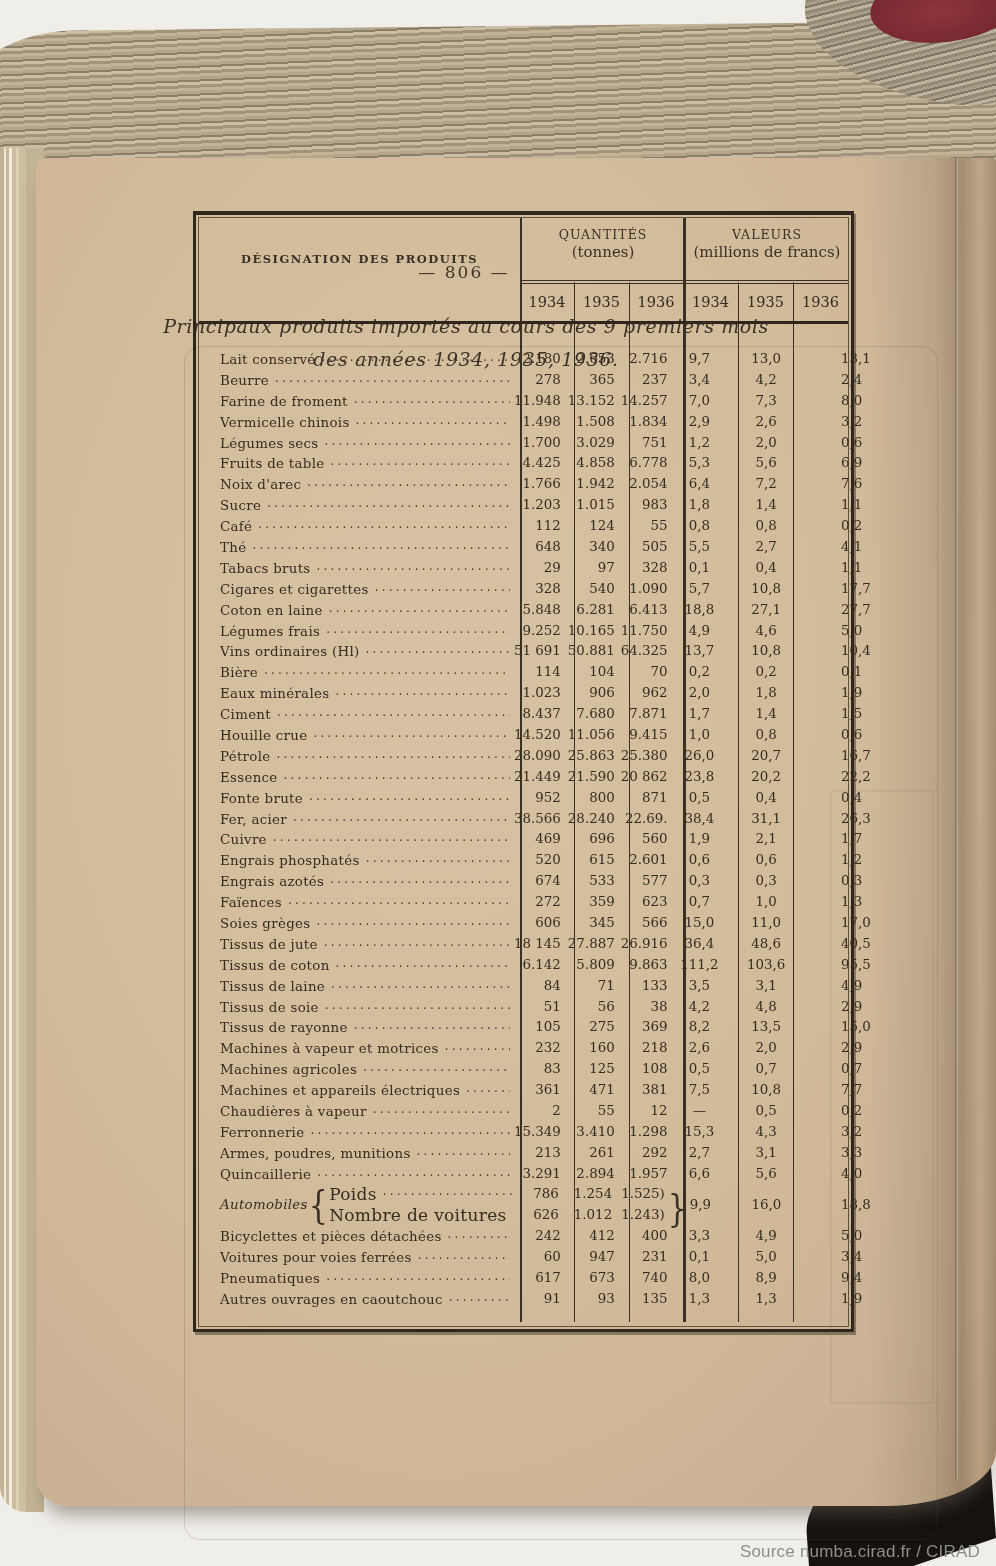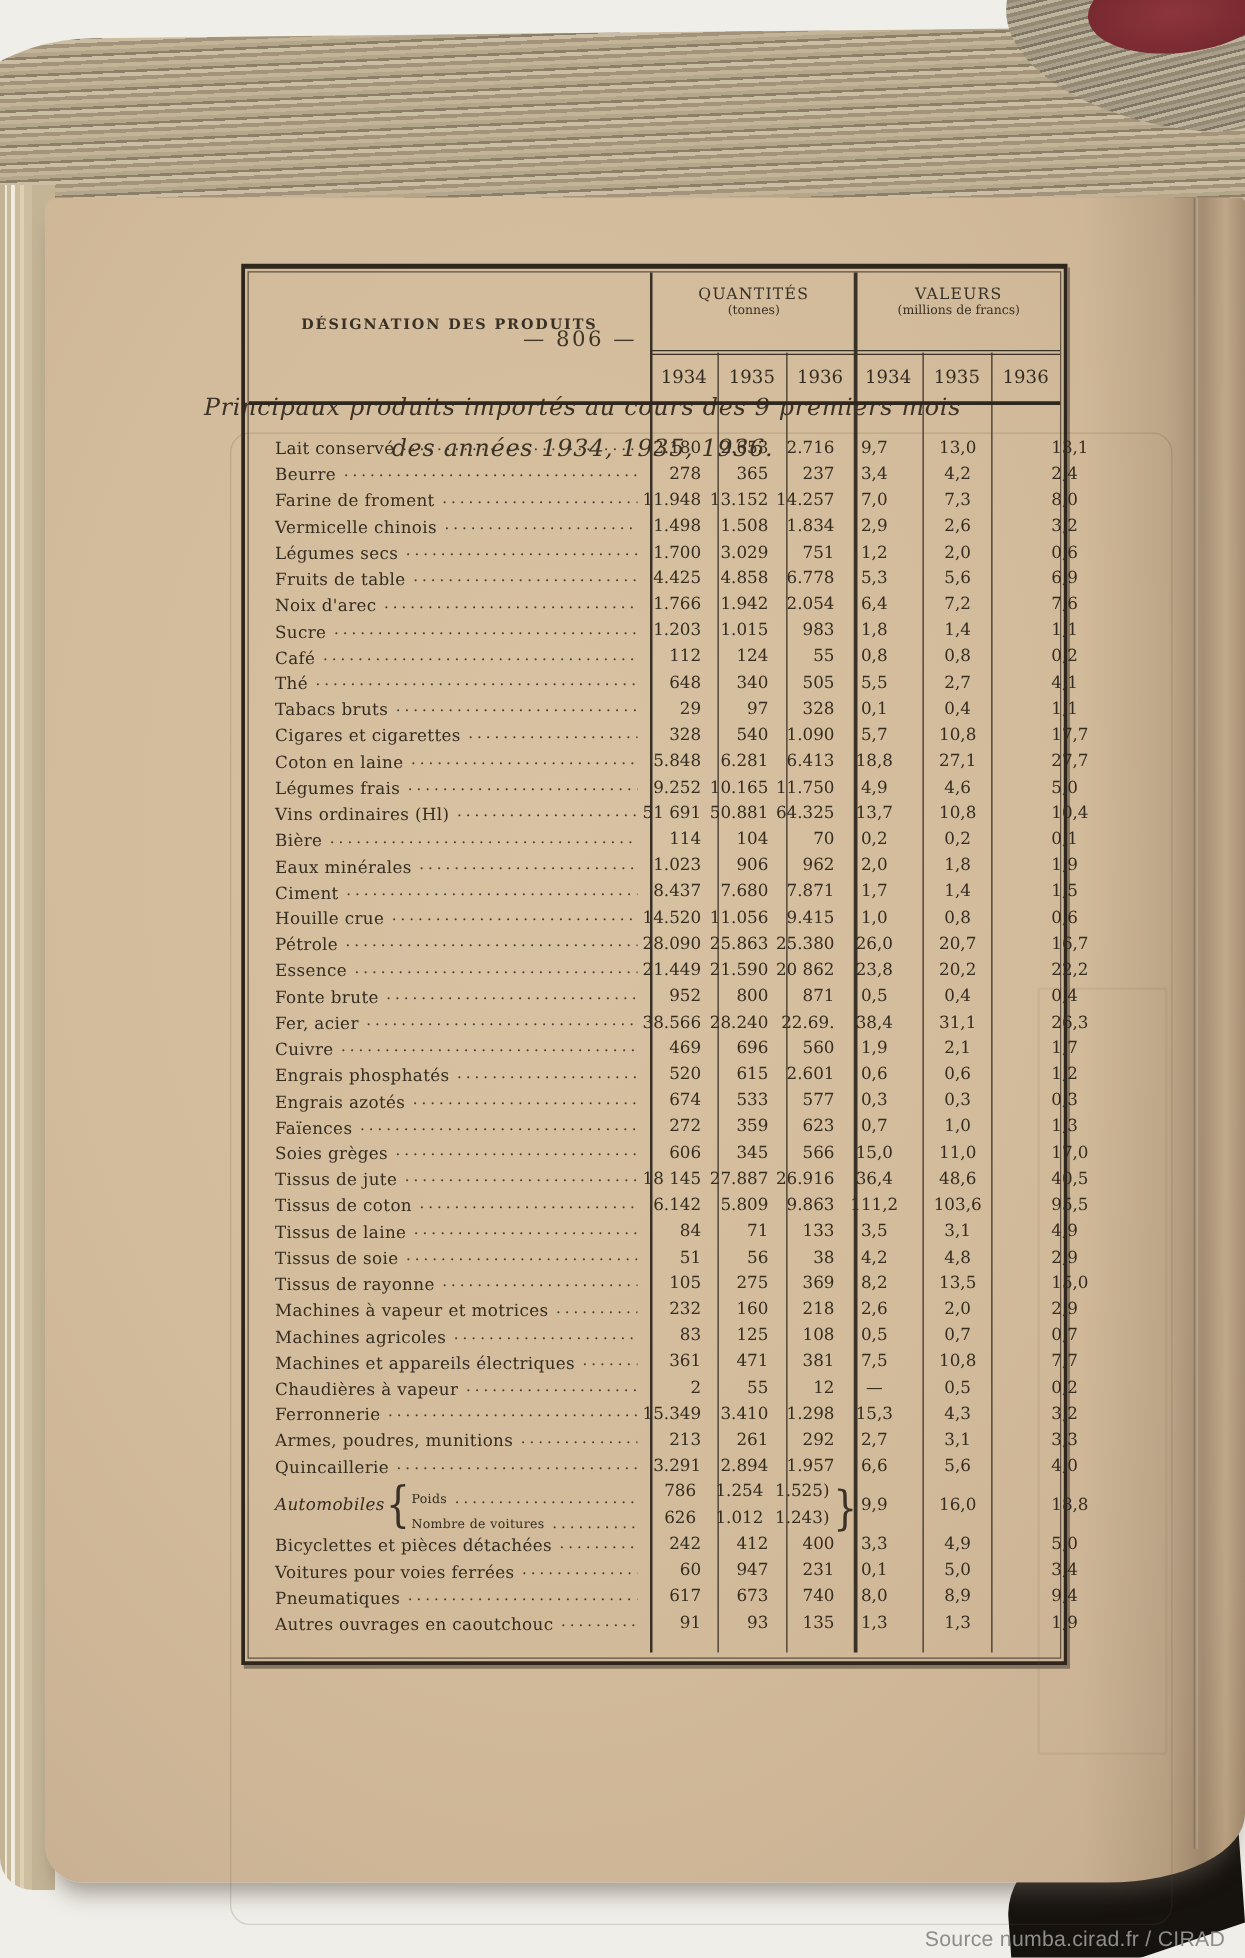--- a/index.html
+++ b/index.html
@@ -61,21 +61,21 @@
   .vl.v-q2{left:430px;width:1px;top:64px;}
   .vl.v-mid{left:484px;width:3px;}
   .vl.v-v1{left:539px;width:1px;top:64px;}
   .vl.v-v2{left:594px;width:1px;top:64px;}
 
   
   .hdr-product{position:absolute;left:0;top:34px;width:321px;text-align:center;
     font-size:11.5px;font-weight:bold;letter-spacing:1.5px;color:#3a3126;}
   .hdr-group{position:absolute;top:9px;text-align:center;color:#3a3126;}
   .hdr-group .g1{font-size:12.5px;letter-spacing:1px;}
-  .hdr-group .g2{font-size:10px;margin-top:1px;}
+  .hdr-group .g2{font-size:15px;margin-top:1px;}
   .hg-q{left:323px;width:162px;}
   .hg-v{left:487px;width:162px;}
   .dbl-line{position:absolute;left:321px;right:0;top:62px;height:4px;
     border-top:1px solid #3a3126;border-bottom:1px solid #3a3126;box-sizing:border-box;}
   .years{position:absolute;left:321px;right:0;top:66px;height:37px;display:flex;}
   .years span{display:block;text-align:center;font-size:14.5px;line-height:37px;color:#352c21;}
   .yw1{width:54px;}.yw2{width:55px;}.yw3{width:54px;}
   .yw4{width:55px;}.yw5{width:55px;}.yw6{width:55px;flex:1;}
   .hdr-rule{position:absolute;left:0;right:0;top:103px;height:2.5px;background:#2f271d;}
 
@@ -91,21 +91,21 @@
     position:absolute;left:0;bottom:0;letter-spacing:3.2px;font-size:12px;color:#463b2d;}
   .td{box-sizing:border-box;font-size:13.4px;}
   .cw1{width:54px;}.cw2{width:55px;}.cw3{width:54px;}
   .cw4{width:55px;}.cw5{width:55px;margin-left:13px;}.cw6{width:55px;flex:1;padding-left:48px;}
   .td.q{text-align:right;padding-right:5px;}
   .td.v{text-align:center;}
   
   .autolabel{font-size:13.4px;white-space:nowrap;padding-left:0px;font-style:italic;}
   .brace{font-size:30px;font-weight:200;color:#3a3126;transform:scaleY(1.3);margin:0 1px;}
   .sublines{flex:1;display:flex;flex-direction:column;align-self:stretch;}
-  .subline{height:20.9px;display:flex;align-items:flex-end;font-size:10px;}
+  .subline{height:20.9px;display:flex;align-items:flex-start;font-size:17px;}
   .qcol{display:flex;flex-direction:column;align-self:stretch;}
   .qline{height:20.9px;line-height:20.9px;text-align:right;padding-right:4px;}
   .vtall{line-height:41.8px;position:relative;}
   .close-brace{position:absolute;left:-6px;top:3px;font-size:30px;font-weight:200;
     transform:scaleY(1.25);color:#3a3126;}
 
   .source{right:16px;bottom:4px;z-index:7;font-family:"Liberation Sans",sans-serif;
     font-size:17px;color:#8d8d8d;letter-spacing:0.2px;}
 </style>
 </head>

